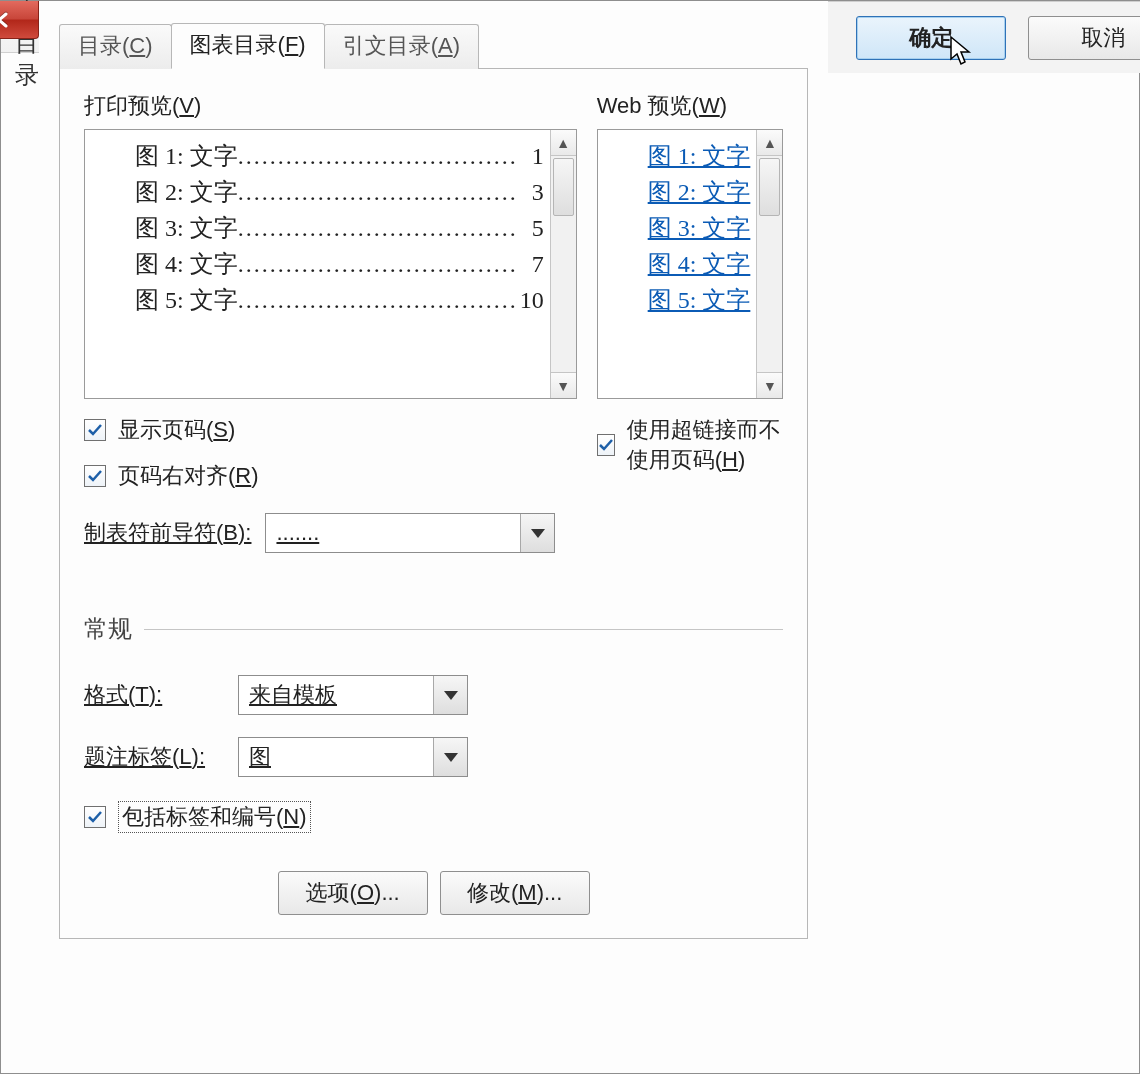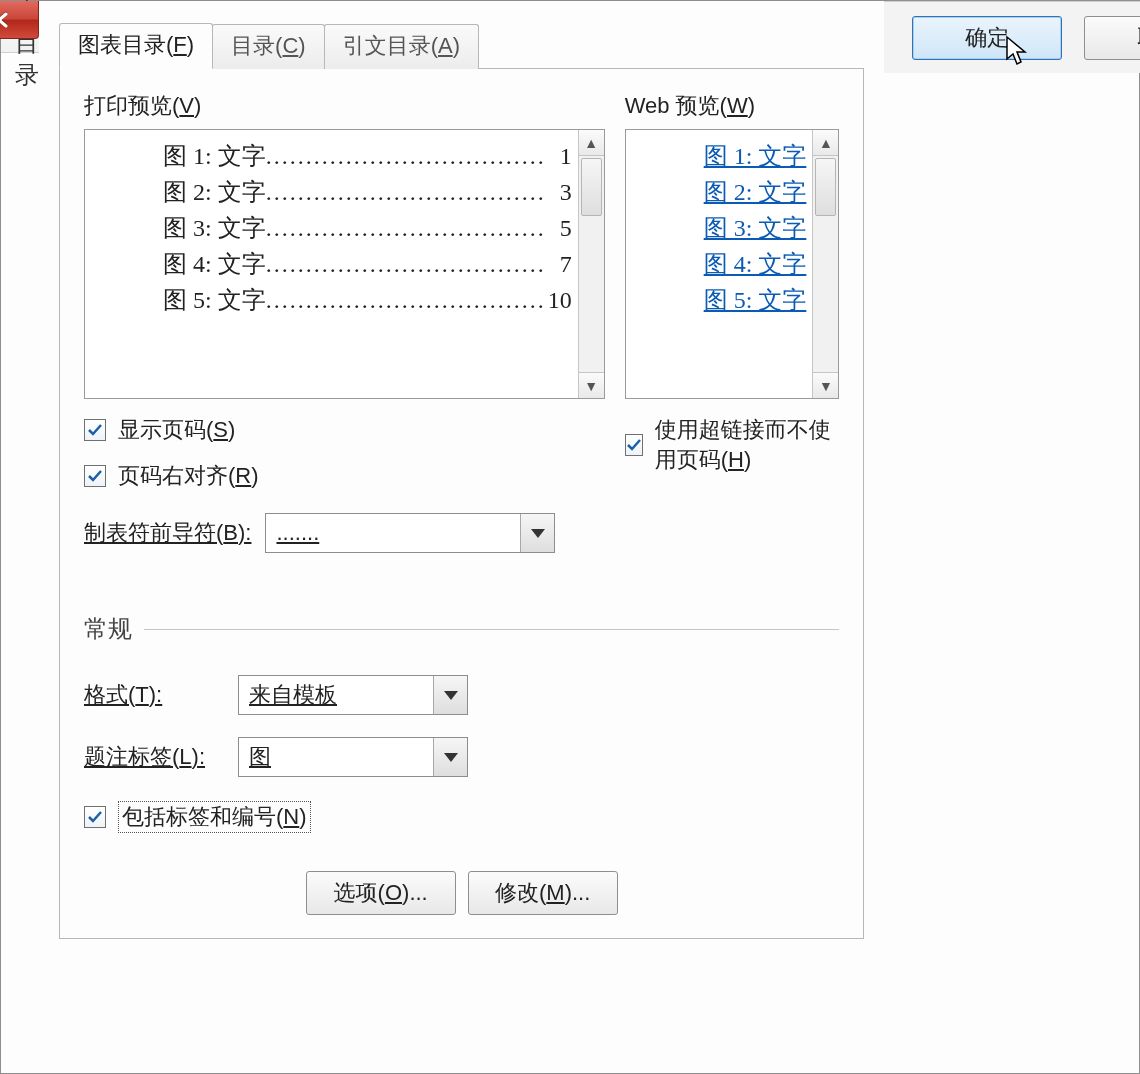--- a/index.html
+++ b/index.html
@@ -116,21 +116,20 @@
     margin-bottom: 8px;
   }
   .lbl .u { text-decoration: underline; }
 
   .preview {
     border: 1px solid #9a9a9a;
     height: 270px;
     background: #fff;
     display: flex;
     position: relative;
-    padding-left: 28px;
   }
   .preview-inner {
     flex:1;
     padding: 8px 6px 8px 50px;
     font-size: 24px;
     line-height: 1.5;
     font-family: "SimSun", serif;
     overflow:hidden;
   }
   .pline {
@@ -222,20 +221,21 @@
     background:linear-gradient(#fbfbfb,#e8e8e8);
     font-size:22px;
     display:inline-flex; align-items:center; justify-content:center;
     border-radius:3px;
   }
   .pushbtn .u { text-decoration: underline; }
   .pushbtn.default {
     border:1px solid #2f72b7;
     background:linear-gradient(#eaf4fc,#cfe6f8);
     box-shadow: inset 0 0 0 1px #a7d0ef;
+    font-weight: bold;
   }
 
   .footer {
     height: 72px;
     border-top:1px solid #cfcfcf;
     background:#f3f3f3;
     display:flex; justify-content:flex-end; align-items:center;
     padding: 0 28px; gap:22px;
   }
 
@@ -259,25 +259,25 @@
         <svg width="22" height="16" viewBox="0 0 22 16">
             <path d="M4 2 L18 14 M18 2 L4 14" stroke="#fff" stroke-width="3" stroke-linecap="round"></path>
           </svg>
       </div>
     </div>
   </div>
 
   <div class="body">
 
     <div class="tabrow">
+      <div class="tab">
+        <span>目录(</span><span class="u">C</span><span>)</span>
+      </div>
       <div class="tab active">
         <span>图表目录(</span><span class="u">F</span><span>)</span>
-      </div>
-      <div class="tab">
-        <span>目录(</span><span class="u">C</span><span>)</span>
       </div>
       <div class="tab">
         <span>引文目录(</span><span class="u">A</span><span>)</span>
       </div>
     </div>
 
     <div class="tabcontent">
 
       <div class="cols">
 

